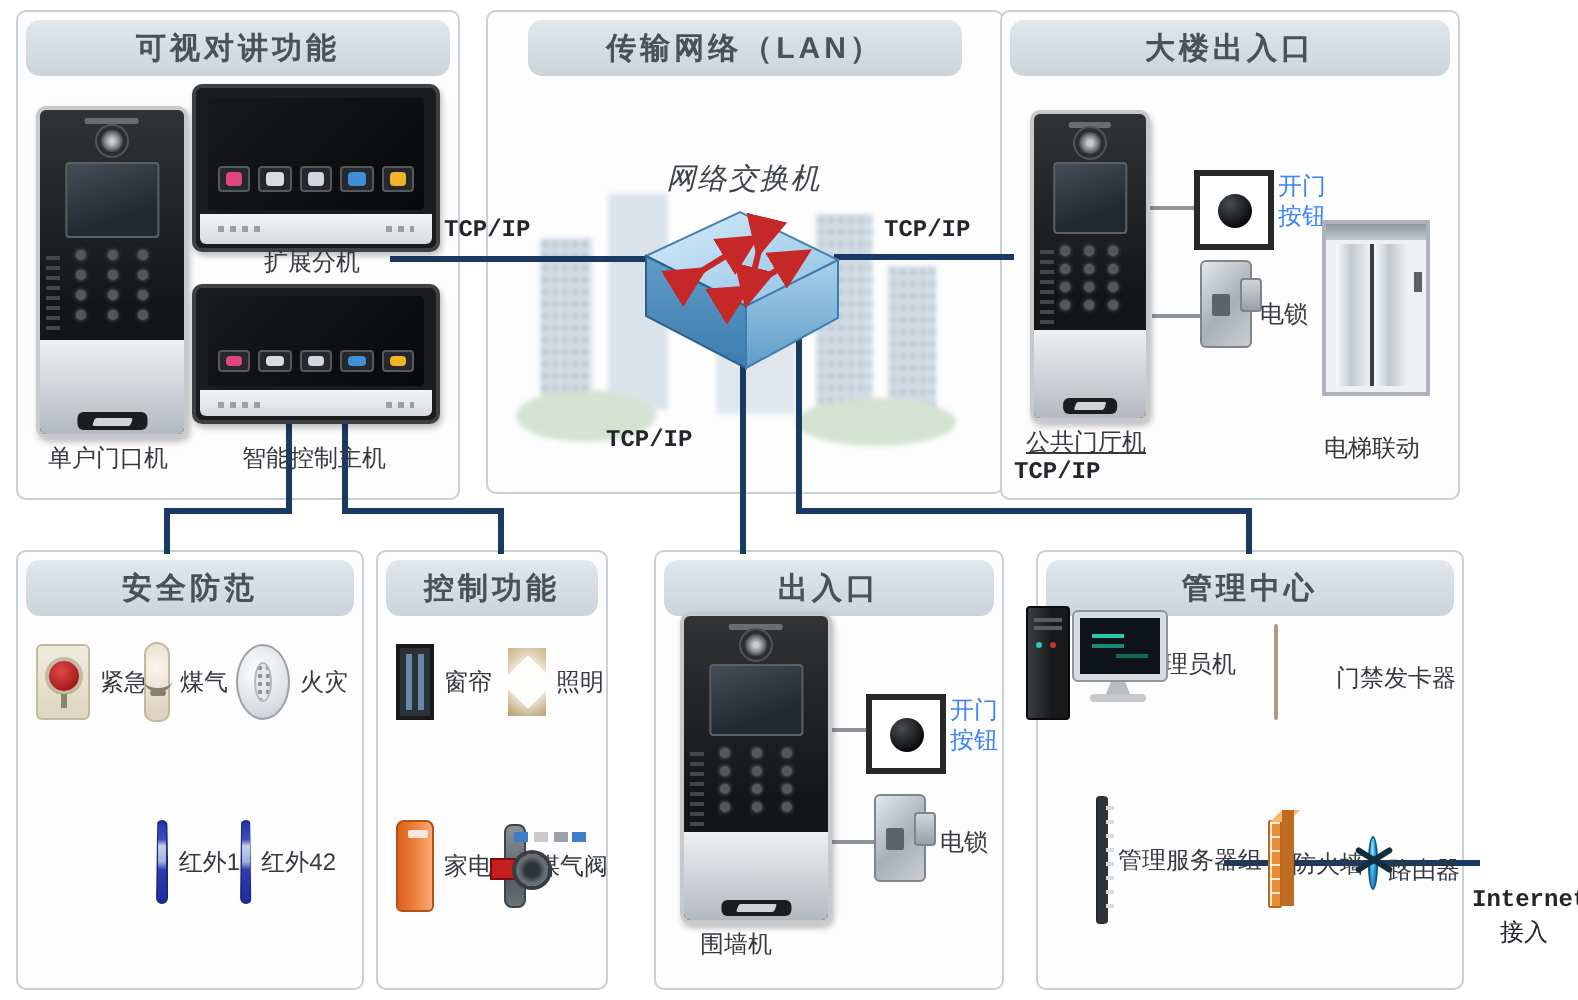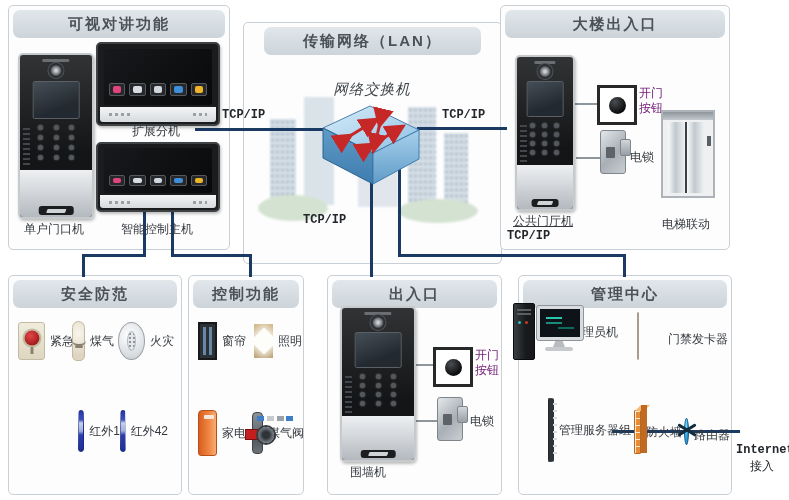--- a/index.html
+++ b/index.html
@@ -5,21 +5,21 @@
   html,body{margin:0;padding:0;background:#fff;}
   #stage{position:relative;width:789px;height:500px;background:#fff;overflow:hidden;
          font-family:"Liberation Sans","DejaVu Sans",sans-serif;color:#35393d;}
   
   .panel{position:absolute;background:#fdfdfe;border:1px solid #c8d0d6;border-radius:5px;}
   .panel-h{position:absolute;left:4px;right:4px;top:4px;height:28px;border-radius:7px;
            background:linear-gradient(#e1e7eb,#ccd4da);display:flex;align-items:center;justify-content:center;
            font-size:15px;font-weight:bold;color:#4a5157;letter-spacing:2px;}
   
   .lbl{position:absolute;font-size:12px;color:#35393d;white-space:nowrap;transform:translateX(-50%);}
-  .lbl2{position:absolute;font-size:12px;color:#701a75;width:27px;line-height:1.25;word-break:break-all;}
+  .lbl2{position:absolute;font-size:12px;color:#3b82f6;width:27px;line-height:1.25;word-break:break-all;}
   .tcp{position:absolute;font-family:"Liberation Mono","DejaVu Sans Mono",monospace;font-size:12px;font-weight:bold;color:#23272b;}
   .swlbl{position:absolute;font-size:14.5px;color:#3d4347;letter-spacing:1px;transform:translateX(-50%);}
   .inet{position:absolute;text-align:center;line-height:1.3;}
   .inet .l1{font-family:"Liberation Mono","DejaVu Sans Mono",monospace;font-size:12px;font-weight:bold;color:#23272b;}
   .inet .l2{font-size:12px;color:#23272b;}
   
   .nline{position:absolute;background:#1b3a63;}
   .gline{position:absolute;background:#8e959b;}
   
   .ds{position:absolute;background:linear-gradient(180deg,#313335 0%,#131517 60%);
@@ -141,21 +141,21 @@
   .switch-svg{position:absolute;left:315px;top:96px;}
 </style>
 </head>
 <body>
 
 <div id="stage">
 
   <div class="panel" style="left:8px;top:5px;width:220px;height:243px;">
     <div class="panel-h">可视对讲功能</div>
   </div>
-  <div class="panel" style="left:243px;top:22px;width:257px;height:240px;">
+  <div class="panel" style="left:243px;top:5px;width:257px;height:240px;">
     <div class="panel-h" style="left:20px;right:20px;">传输网络（LAN）</div>
   </div>
   <div class="panel" style="left:500px;top:5px;width:228px;height:243px;">
     <div class="panel-h">大楼出入口</div>
   </div>
   <div class="panel" style="left:8px;top:275px;width:172px;height:218px;">
     <div class="panel-h">安全防范</div>
   </div>
   <div class="panel" style="left:188px;top:275px;width:114px;height:218px;">
     <div class="panel-h">控制功能</div>

